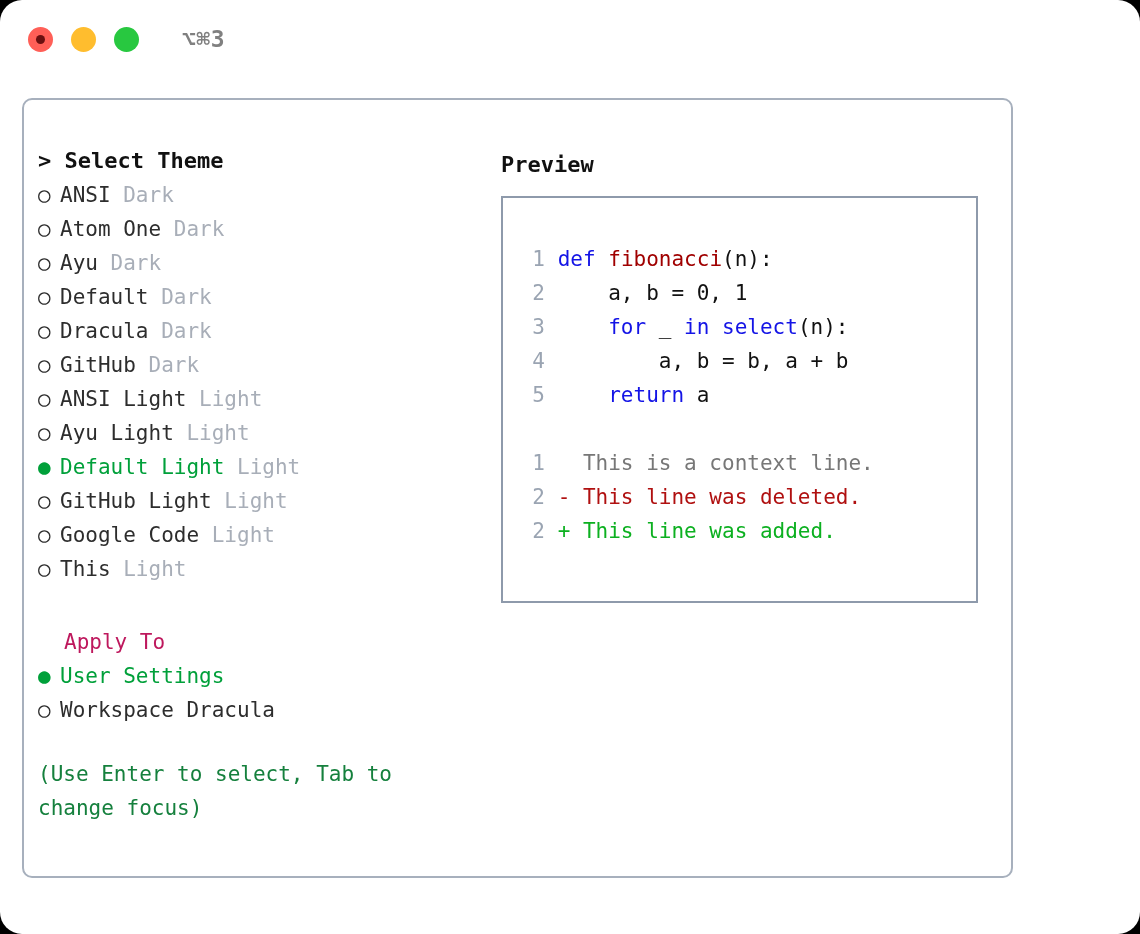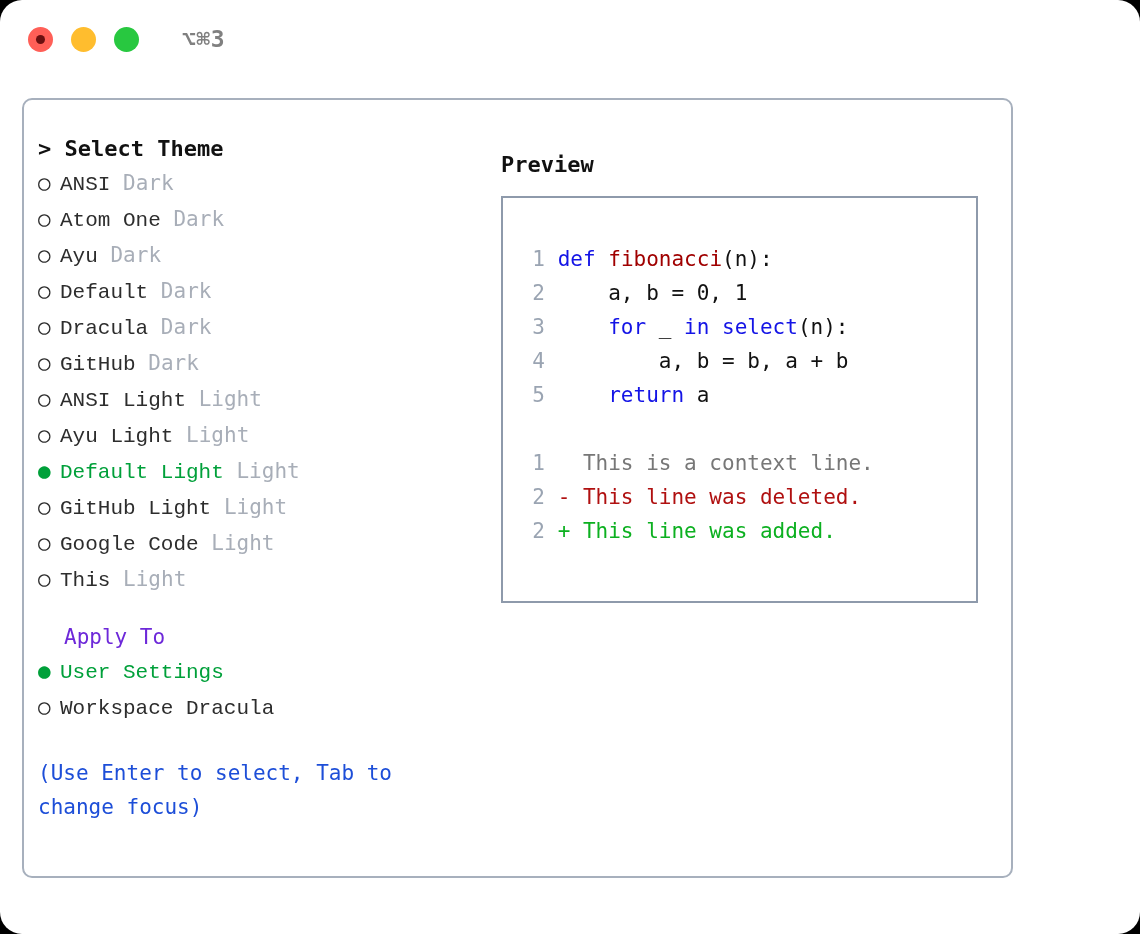--- a/index.html
+++ b/index.html
@@ -79,21 +79,21 @@
   .columns {
     position: absolute;
     left: 0; top: 0;
     width: 100%; height: 100%;
   }
 
   
   .left-col {
     position: absolute;
     left: 14px;
-    top: 32px;
+    top: 44px;
     width: 450px;
   }
   .right-col {
     position: absolute;
     left: 477px;
     top: 48px;
     width: 500px;
   }
 
   .section-header {
@@ -111,37 +111,38 @@
     white-space: pre;
     display: block;
   }
   .bullet {
     display: inline-block;
     width: 22px;
     white-space: pre;
   }
   .opt-row.selected .bullet,
   .opt-row.selected .opt-label { color: #00a03a; }
-  .opt-label { color: #2d2d2d; font-family: Liberation Mono, monospace; }
+  .opt-label { color: #2d2d2d; }
   .opt-cat   { color: #a8aeb8; text-align: right; }
 
   .group-label {
     font-size: 21px;
     line-height: 34px;
-    color: #6d28d9;
+    color: #be185d;
     white-space: pre;
     padding-left: 26px;
+    margin-top: 17px;
   }
   .spacer-sm { height: 22px; }
   .spacer-md { height: 30px; }
 
   .hint {
     font-size: 21px;
     line-height: 34px;
-    color: #1d4ed8;
+    color: #15803d;
     white-space: pre;
   }
 
   
   .preview-box {
     margin-top: 14px;
     width: 477px;
     height: 407px;
     border: 2px solid #8e9aab;
     box-sizing: border-box;

